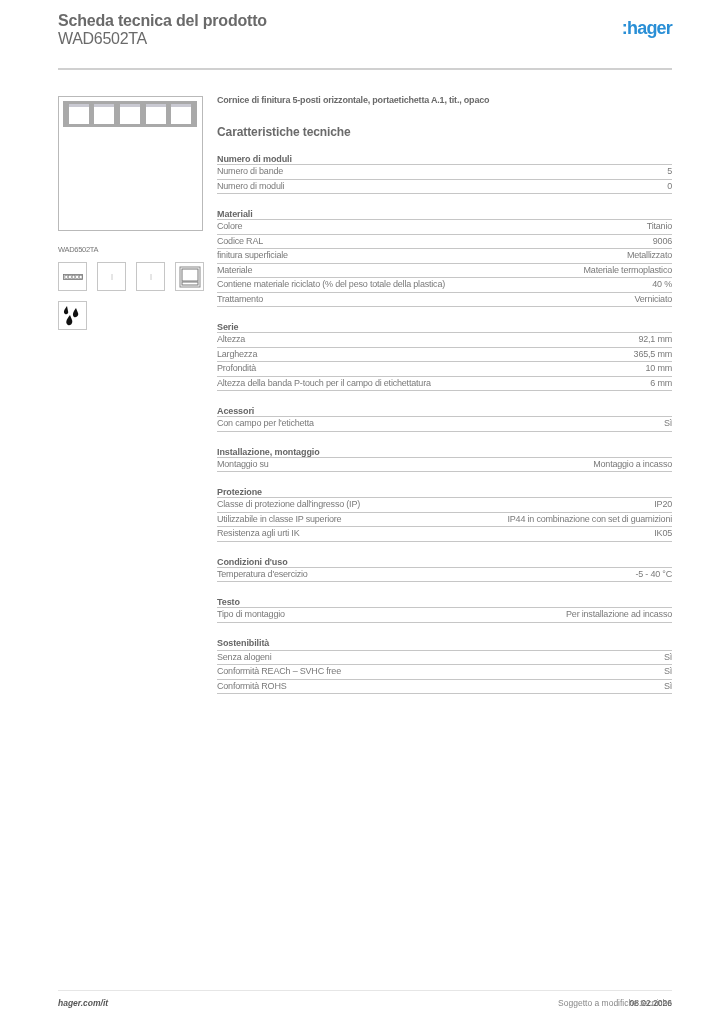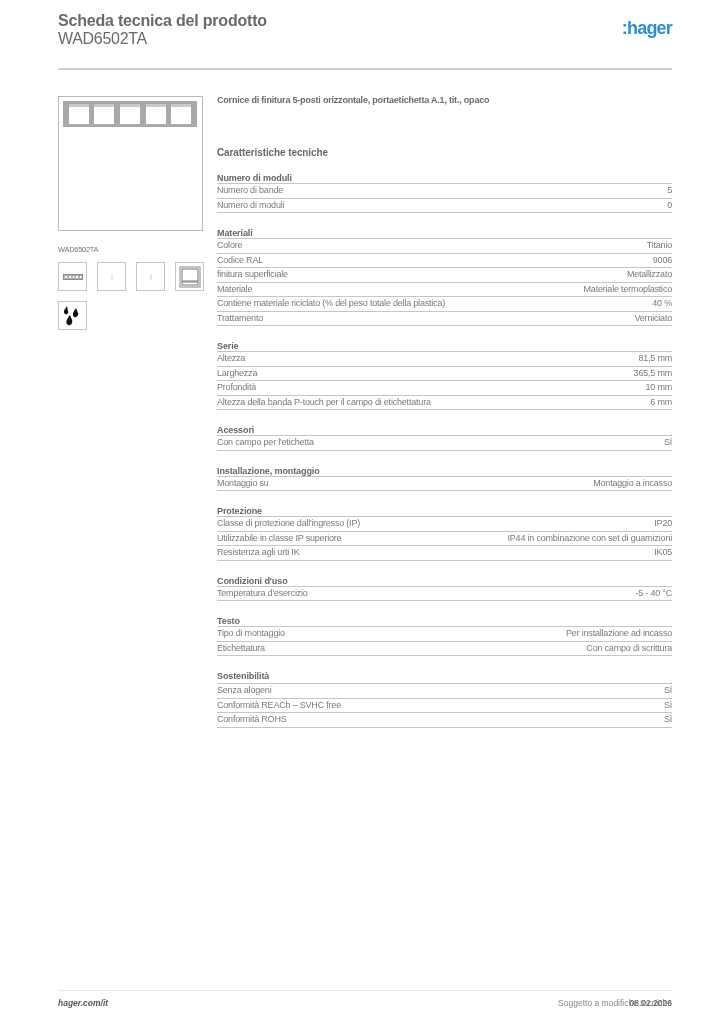--- a/index.html
+++ b/index.html
@@ -17,21 +17,21 @@
     .frame-bar { position: absolute; left: 4px; top: 4px; width: 134px; height: 26px; background: #a9a9a9; display: flex; justify-content: space-around; align-items: center; padding: 0 3px; }
     .frame-slot { width: 20px; height: 20px; background: #fff; border-top: 3px solid #c9c9d2; }
     .product-code-label { margin-top: 14px; font-size: 7.5px; color: #777; letter-spacing: -0.3px; }
 
     .icon-row { position: absolute; left: 58px; top: 262px; display: flex; gap: 10px; }
     .icon-box { width: 29px; height: 29px; border: 1.5px solid #c6c6c6; display: flex; align-items: center; justify-content: center; }
     .icon-row2 { position: absolute; left: 58px; top: 301px; }
 
     .right-col { position: absolute; left: 217px; top: 95px; width: 455px; }
     .product-desc { font-size: 9px; font-weight: bold; color: #6a6a6a; letter-spacing: -0.2px; height: 12px; }
-    .tech-title { margin-top: 40px; font-size: 10px; font-weight: bold; color: #6a6a6a; letter-spacing: -0.1px; }
+    .tech-title { margin-top: 18px; font-size: 12px; font-weight: bold; color: #6a6a6a; letter-spacing: -0.1px; }
 
     .section { margin-top: 14px; }
     .section-title { font-size: 9px; font-weight: bold; color: #666; height: 12px; line-height: 12px; border-bottom: 1.5px solid #c6c6c6; padding-bottom: 1px; letter-spacing: -0.1px; }
     .row { display: flex; justify-content: space-between; font-size: 9px; color: #7a7a7a; height: 14.5px; line-height: 13px; border-bottom: 1.5px solid #c6c6c6; letter-spacing: -0.2px; }
     .row .value { text-align: right; }
 
     .footer-rule { position: absolute; left: 58px; top: 990px; width: 614px; height: 1px; background: #e6e6e6; }
     .footer { position: absolute; left: 58px; top: 998px; width: 614px; font-size: 8.5px; color: #777; }
     .footer-left { position: absolute; left: 0; top: 0; font-weight: bold; color: #555; font-style: italic; }
     .footer-center { position: absolute; left: 0; right: 0; top: 0; text-align: right; color: #888; }
@@ -140,21 +140,21 @@
     <div class="row">
         <span>Trattamento</span>
         <span class="value">Verniciato</span>
       </div>
   </div>
 
   <div class="section">
     <div class="section-title">Serie</div>
     <div class="row">
         <span>Altezza</span>
-        <span class="value">81,5 mm</span>
+        <span class="value">92,1 mm</span>
       </div>
     <div class="row">
         <span>Larghezza</span>
         <span class="value">365,5 mm</span>
       </div>
     <div class="row">
         <span>Profondità</span>
         <span class="value">10 mm</span>
       </div>
     <div class="row">
@@ -201,24 +201,20 @@
         <span>Temperatura d'esercizio</span>
         <span class="value">-5 - 40 °C</span>
       </div>
   </div>
 
   <div class="section">
     <div class="section-title">Testo</div>
     <div class="row">
         <span>Tipo di montaggio</span>
         <span class="value">Per installazione ad incasso</span>
-      </div>
-    <div class="row">
-        <span>Etichettatura</span>
-        <span class="value">Con campo di scrittura</span>
       </div>
   </div>
 
   <div class="section">
     <div class="section-title" style="height:14px;">Sostenibilità</div>
     <div class="row">
         <span>Senza alogeni</span>
         <span class="value">Sì</span>
       </div>
     <div class="row">

